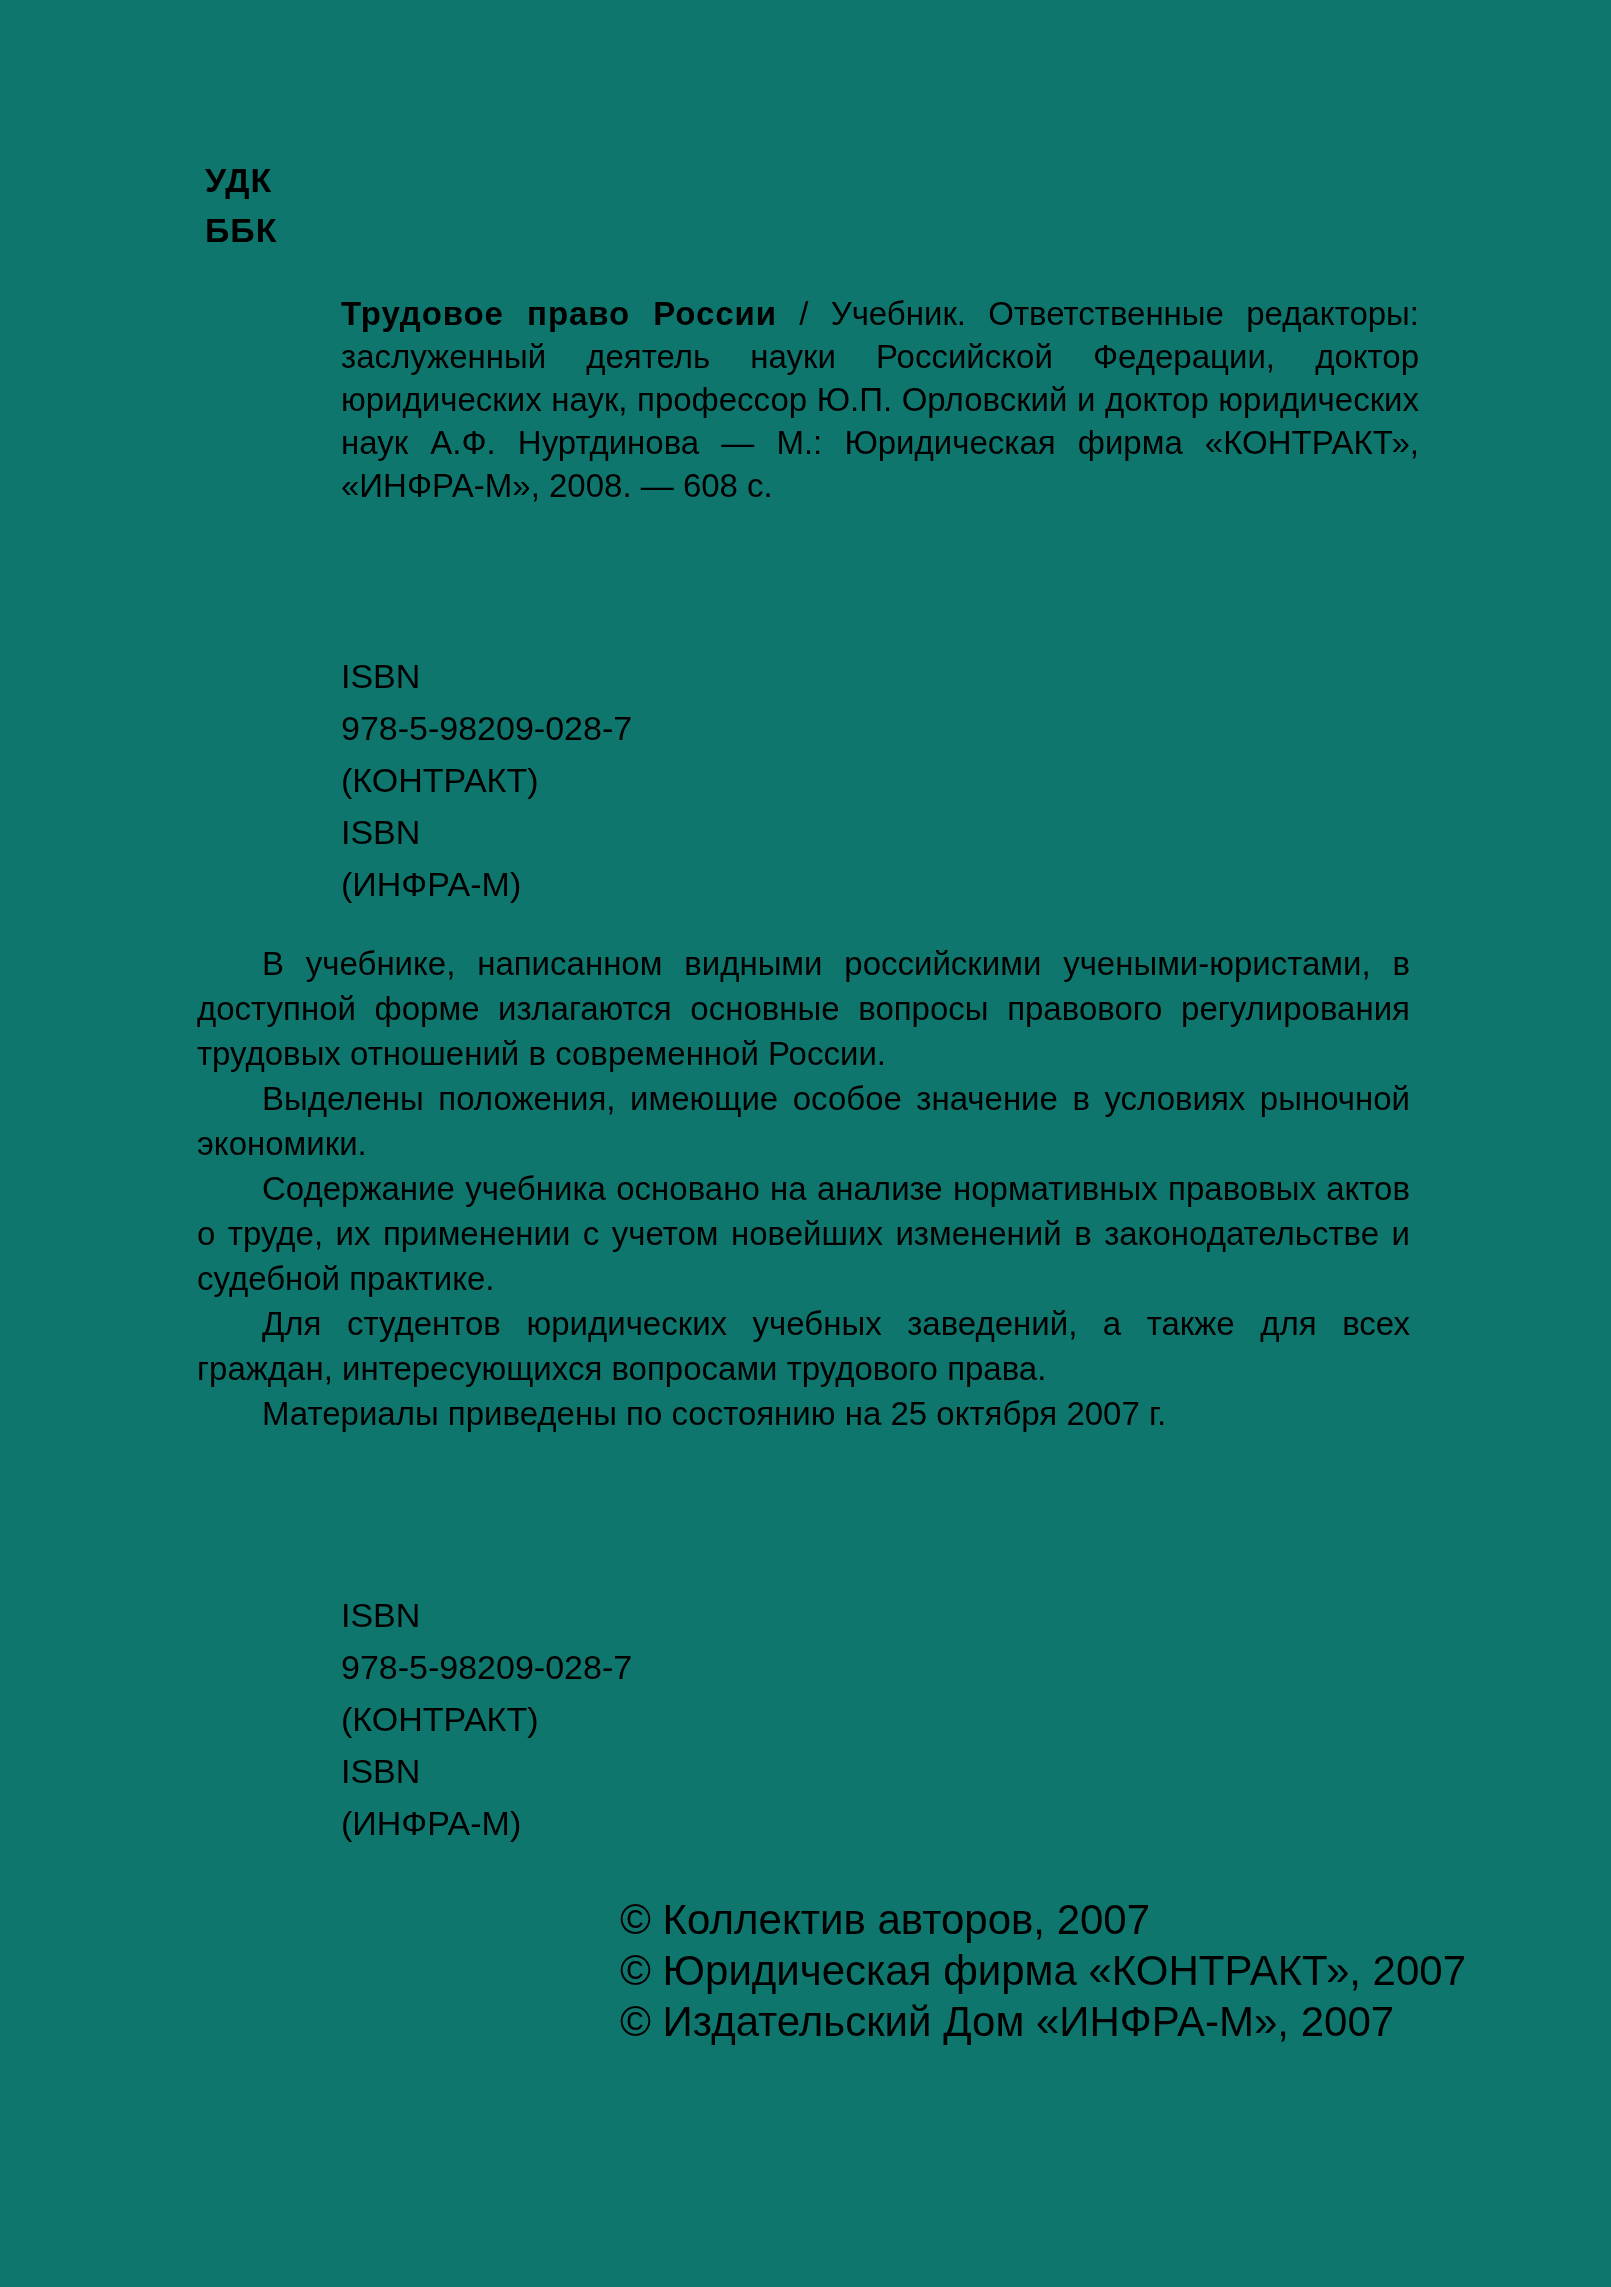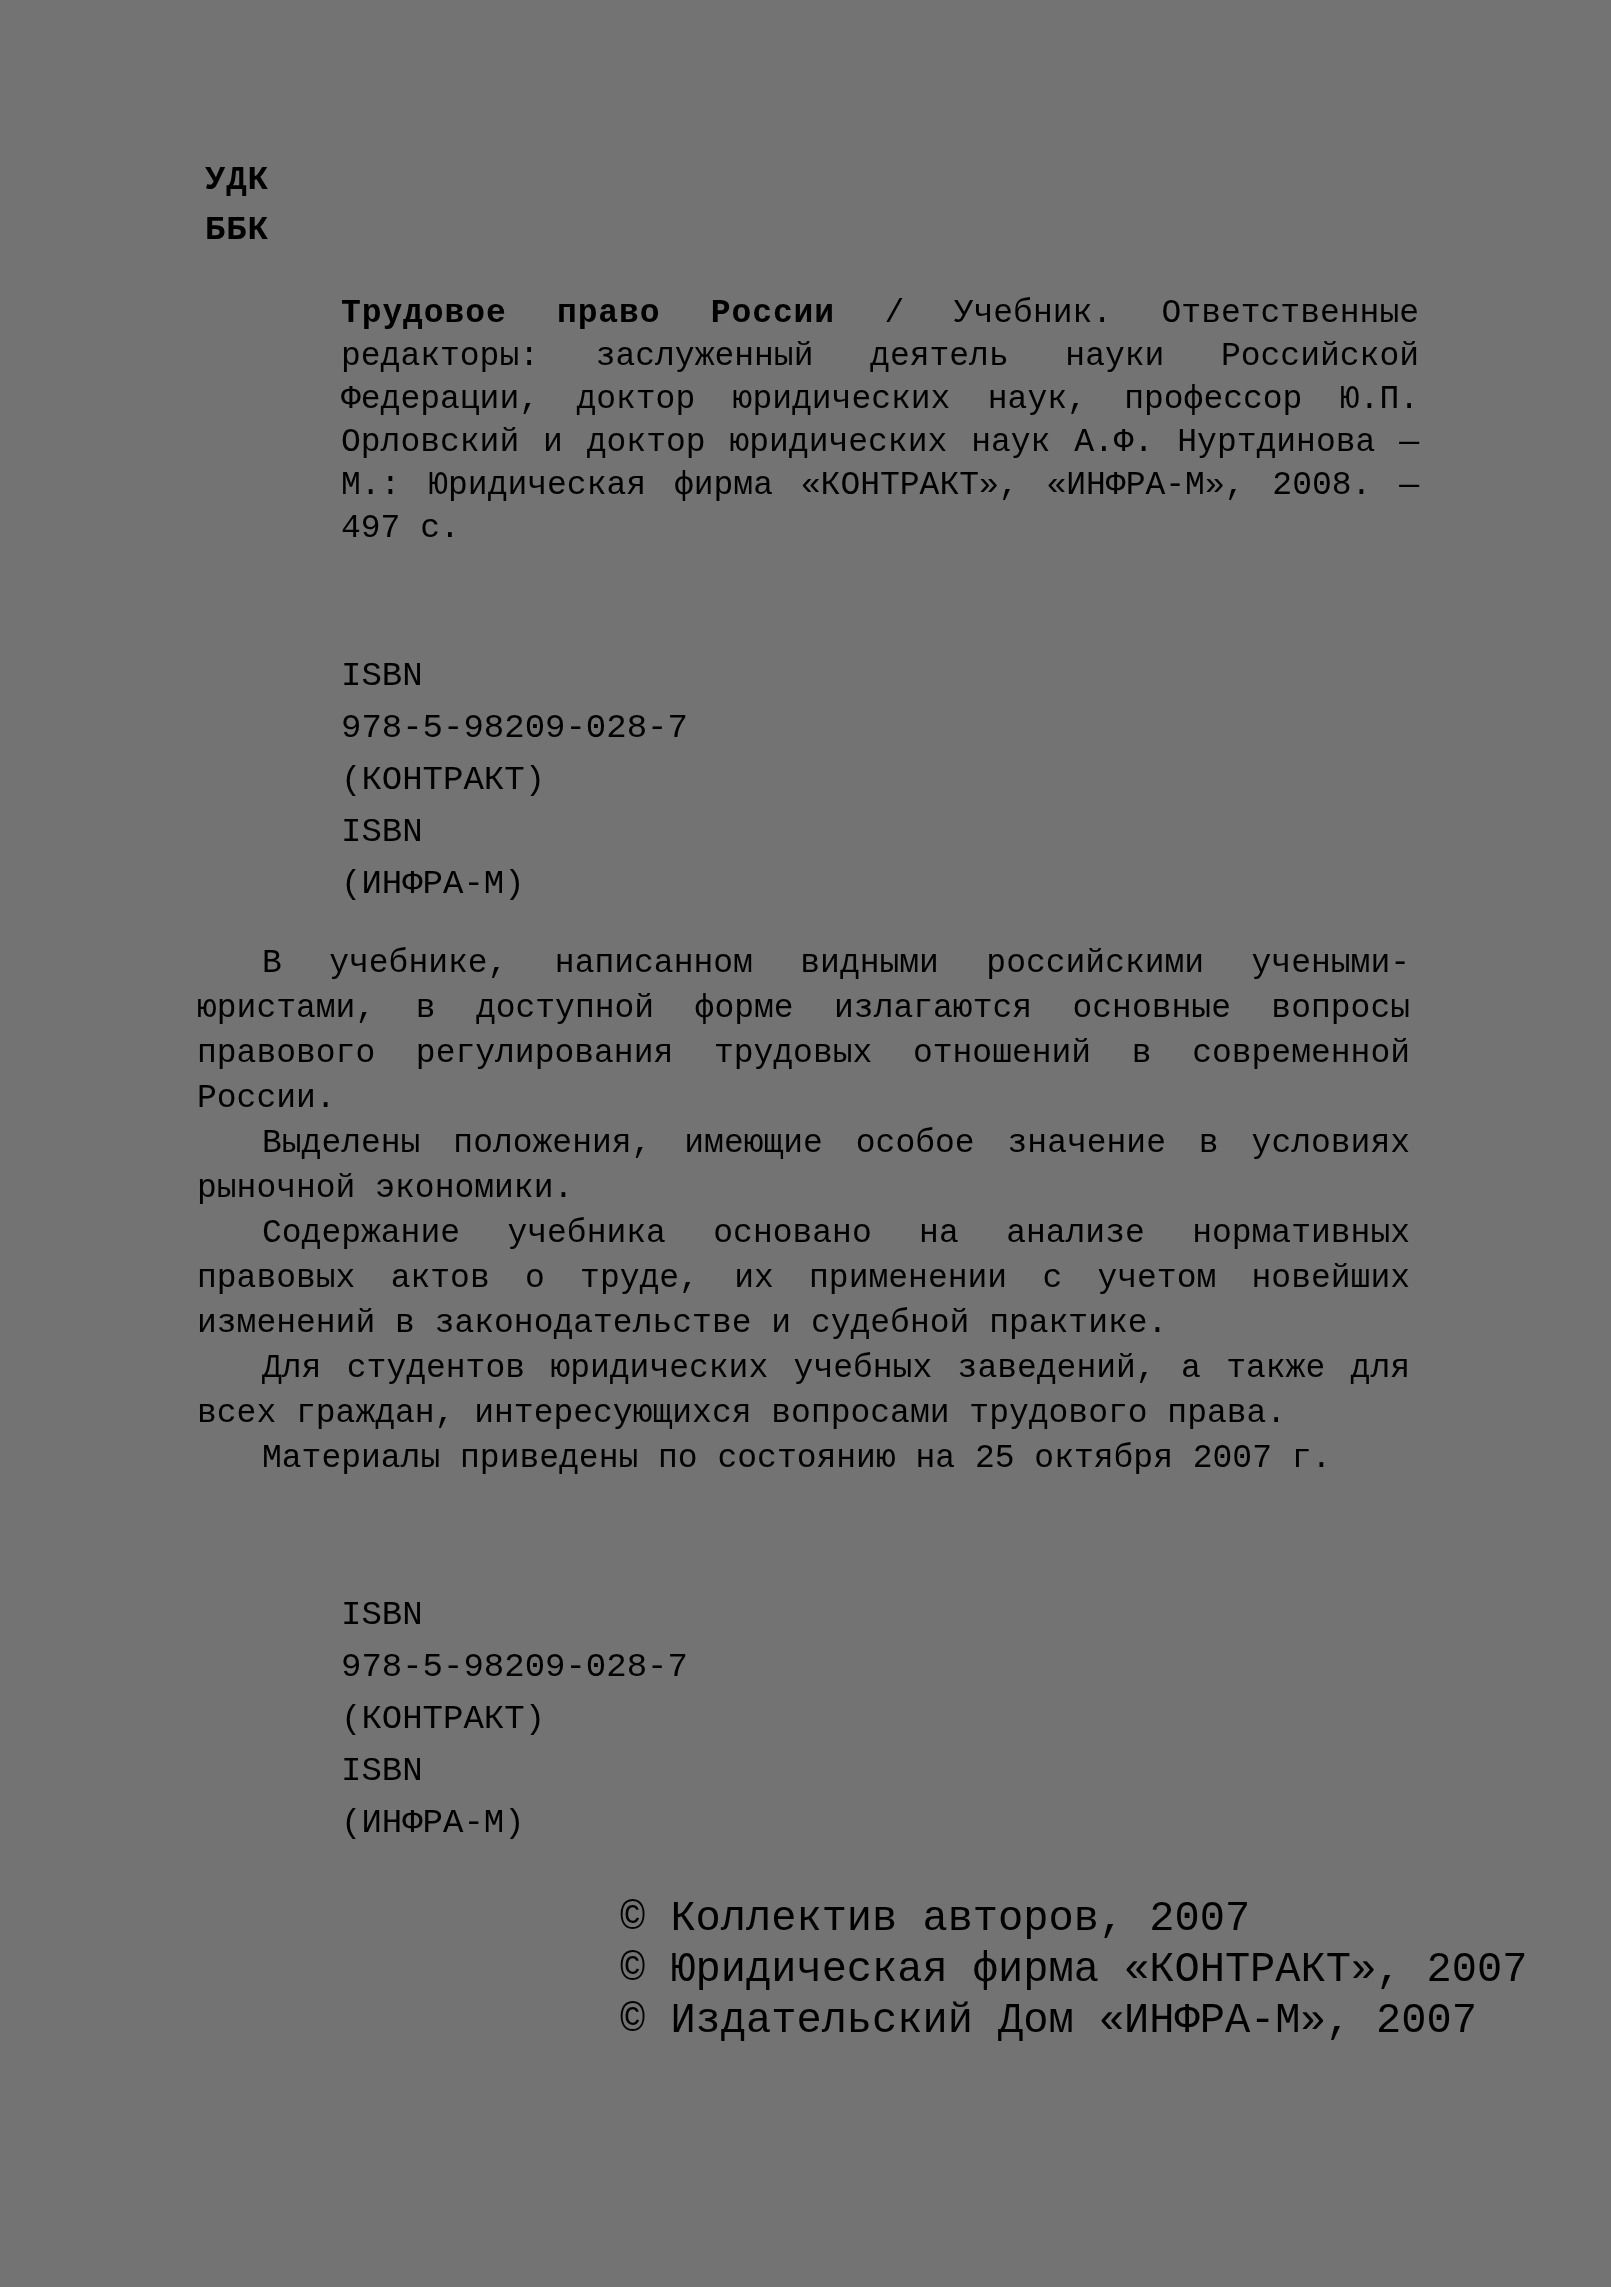--- a/index.html
+++ b/index.html
@@ -4,23 +4,23 @@
   <style>
     html, body {
       margin: 0;
       padding: 0;
       background: #ffffff;
     }
     .page {
       position: relative;
       width: 1611px;
       height: 2288px;
-      background: #737373;
+      background: #0f766e;
       color: #000000;
-      font-family: Liberation Mono, monospace;
+      font-family: Liberation Sans, sans-serif;
       overflow: hidden;
     }
     .udk-block {
       position: absolute;
       left: 205px;
       top: 155px;
       font-size: 34px;
       font-weight: bold;
       line-height: 50px;
       letter-spacing: 0.9px;
@@ -72,21 +72,21 @@
 </head>
 <body>
 
 <div class="page">
 
   <div class="udk-block">
     <div>УДК</div>
     <div>ББК</div>
   </div>
 
-  <div class="citation"><span class="title">Трудовое право России</span><span> / Учебник. Ответственные редакторы: заслуженный деятель науки Российской Федерации, доктор юридических наук, профессор Ю.П. Орловский и доктор юридических наук А.Ф. Нуртдинова — М.: Юридическая фирма «КОНТРАКТ», «ИНФРА-М», 2008. — 497 с.</span></div>
+  <div class="citation"><span class="title">Трудовое право России</span><span> / Учебник. Ответственные редакторы: заслуженный деятель науки Российской Федерации, доктор юридических наук, профессор Ю.П. Орловский и доктор юридических наук А.Ф. Нуртдинова — М.: Юридическая фирма «КОНТРАКТ», «ИНФРА-М», 2008. — 608 с.</span></div>
 
   <div class="isbn-block isbn-top">
     <div class="isbn-row">
       <span class="isbn-label">ISBN</span>
       <span class="isbn-number">978-5-98209-028-7</span>
       <span class="isbn-publisher">(КОНТРАКТ)</span>
     </div>
     <div class="isbn-row">
       <span class="isbn-label">ISBN</span>
       <span class="isbn-number"></span>

